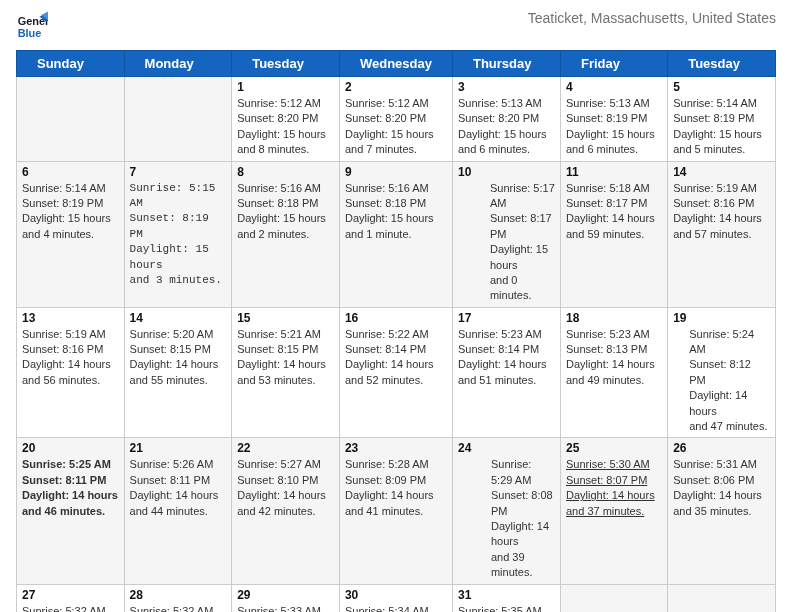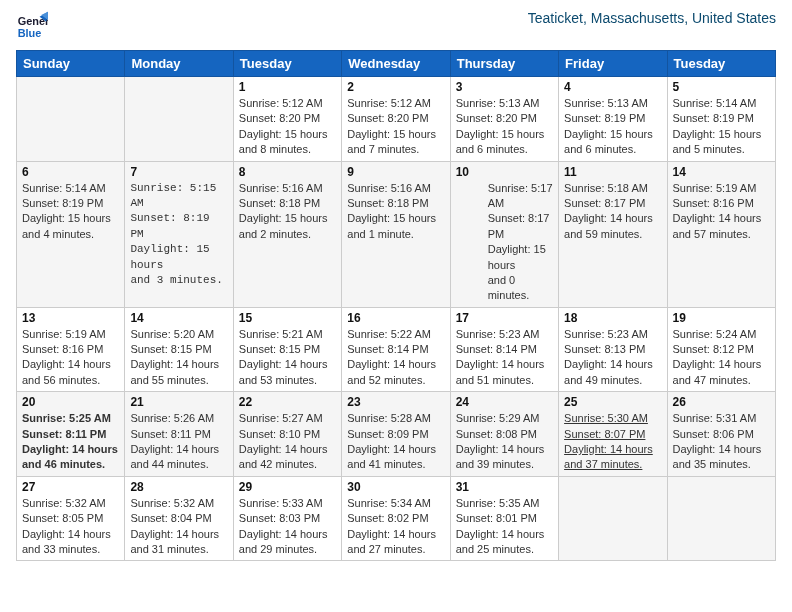--- a/index.html
+++ b/index.html
@@ -33,32 +33,32 @@
       text-align: right;
     }
     .month-title {
       font-size: 36px;
       font-weight: bold;
       color: #1a1a2e;
       line-height: 1.1;
     }
     .location {
       font-size: 14px;
-      color: #0c4a6e;
+      color: #737373;
     }
     .calendar {
       width: 100%;
       border-collapse: collapse;
       border: 1px solid #ccc;
     }
     .calendar th {
       background: #1565c0;
       color: #fff;
       text-align: left;
-      padding: 5px 6px;
+      padding: 5px 20px;
       font-size: 13px;
       border: 1px solid #1254a0;
     }
     .calendar td {
       border: 1px solid #ccc;
       vertical-align: top;
       padding: 3px 5px;
       width: calc(100% / 7);
       height: 82px;
       background: #fff;
@@ -240,21 +240,21 @@
           </td>
           <td>
             <div class="day-num">18</div>
             <div class="day-info" style="white-space: pre-line;">Sunrise: 5:23 AM
 Sunset: 8:13 PM
 Daylight: 14 hours
 and 49 minutes.</div>
           </td>
           <td>
             <div class="day-num">19</div>
-            <div class="day-info" style="white-space: pre-line;">Sunrise: 5:24 AM
+            <div class="day-info" style="white-space: pre-line; margin-left: 16px;">Sunrise: 5:24 AM
 Sunset: 8:12 PM
 Daylight: 14 hours
 and 47 minutes.</div>
           </td>
         </tr>
         <tr class="row-shade">
           <td>
             <div class="day-num">20</div>
             <div class="day-info" style="white-space: pre-line; font-weight: bold;">Sunrise: 5:25 AM
 Sunset: 8:11 PM
@@ -277,21 +277,21 @@
           </td>
           <td>
             <div class="day-num">23</div>
             <div class="day-info" style="white-space: pre-line;">Sunrise: 5:28 AM
 Sunset: 8:09 PM
 Daylight: 14 hours
 and 41 minutes.</div>
           </td>
           <td>
             <div class="day-num">24</div>
-            <div class="day-info" style="white-space: pre-line;">Sunrise: 5:29 AM
+            <div class="day-info" style="white-space: pre-line; margin-left: 33px;">Sunrise: 5:29 AM
 Sunset: 8:08 PM
 Daylight: 14 hours
 and 39 minutes.</div>
           </td>
           <td>
             <div class="day-num">25</div>
             <div class="day-info" style="white-space: pre-line; text-decoration: underline;">Sunrise: 5:30 AM
 Sunset: 8:07 PM
 Daylight: 14 hours
 and 37 minutes.</div>

